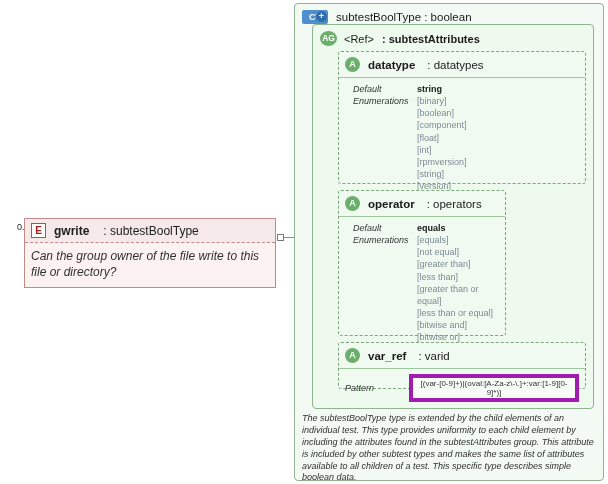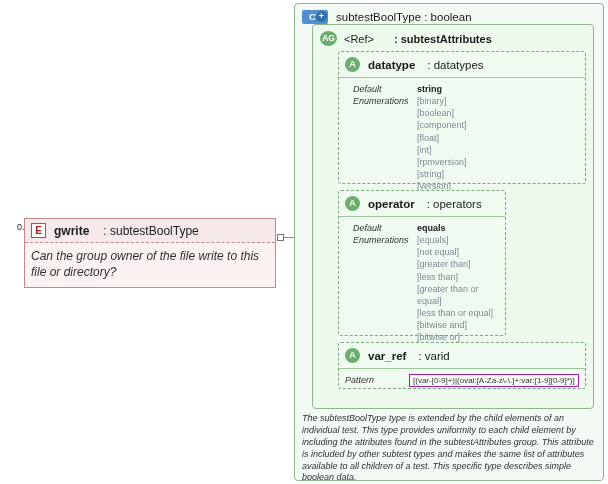--- a/index.html
+++ b/index.html
@@ -163,21 +163,21 @@
     margin-right: 7px;
   }
   .ag-ref {
     font-size: 11px;
     color: #1a1a1a;
   }
   .ag-type {
     font-size: 11px;
     font-weight: bold;
     color: #1a1a1a;
-    margin-left: 20px;
+    margin-left: 8px;
   }
   
   .attr-box {
     position: absolute;
     border: 1px dashed #7aa87a;
     border-radius: 3px;
     background: #f0faf0;
     box-sizing: border-box;
   }
   .attr-head {
@@ -234,21 +234,21 @@
     color: #7d8a95;
   }
   .pattern-body {
     padding: 5px 6px 6px 6px;
     display: flex;
     align-items: center;
   }
   .pattern-val {
     font-size: 8px;
     color: #333333;
-    border: 1px solid #a21caf;
+    border: 4px solid #a21caf;
     background: #f7fcf7;
     padding: 1px 3px;
     font-family: "Liberation Sans", sans-serif;
     text-align: center;
   }
   
   .ct-desc {
     position: absolute;
     left: 302px;
     top: 413px;

